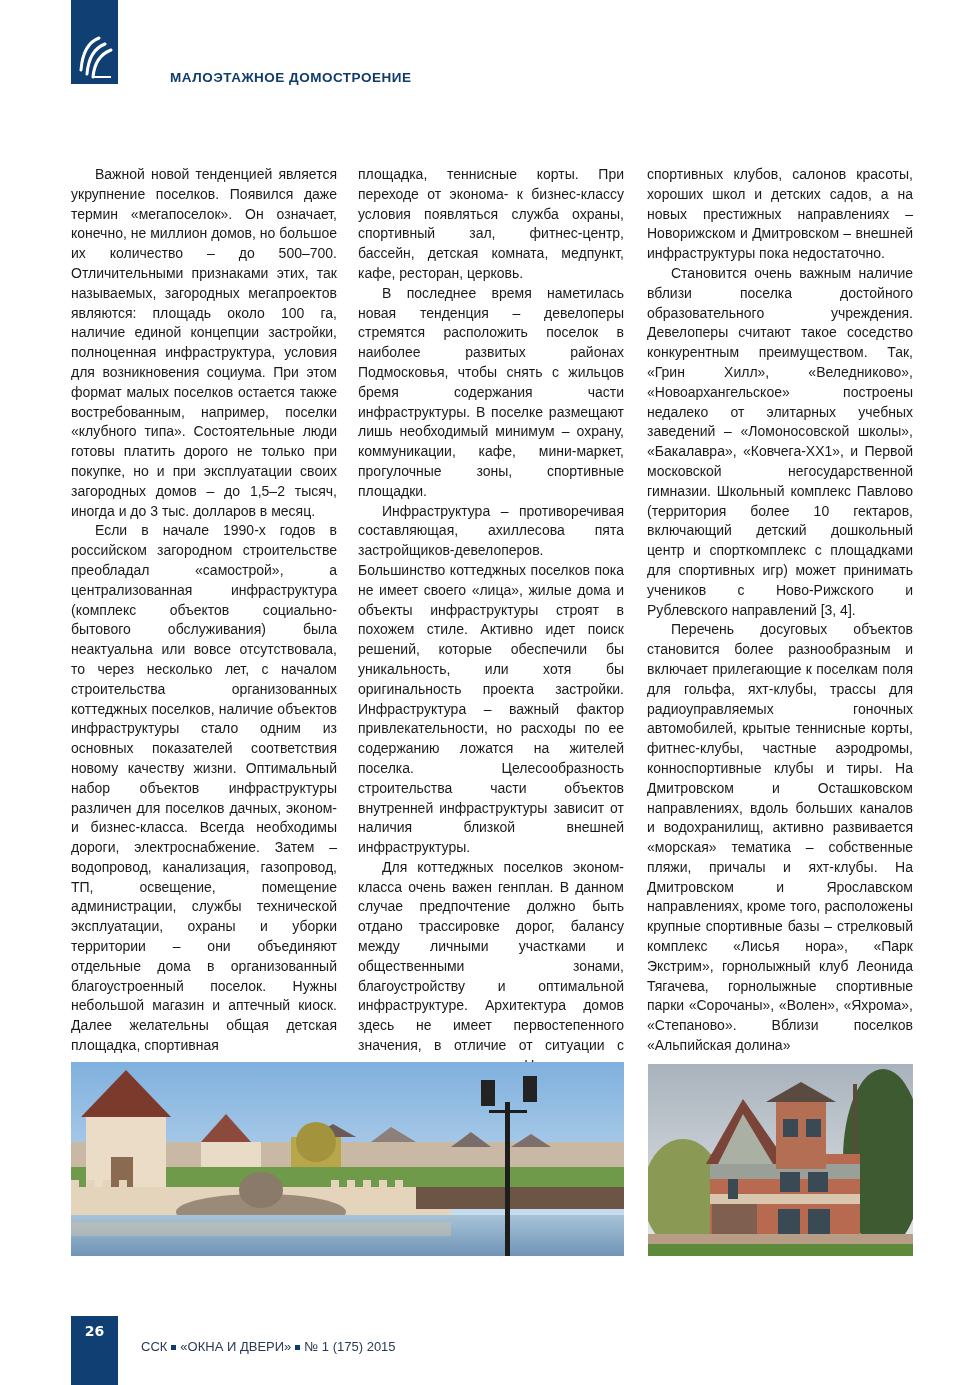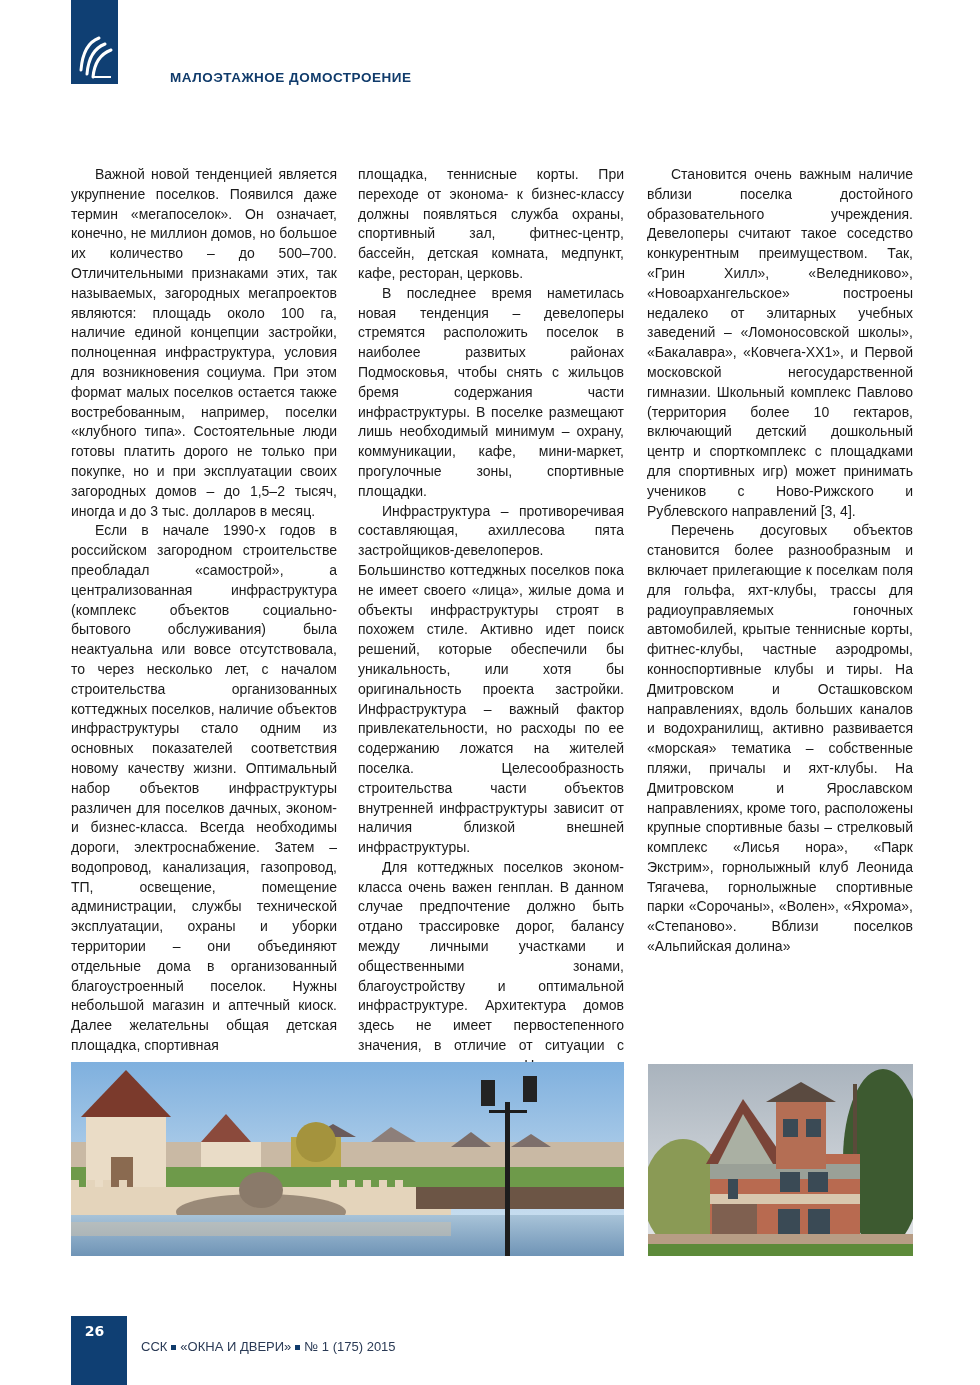--- a/index.html
+++ b/index.html
@@ -16,21 +16,21 @@
   .col p { margin: 0; text-indent: 24px; }
   .col p.cont { text-indent: 0; }
   #col1 { left: 71px; }
   #col2 { left: 358px; }
   #col3 { left: 647px; }
 
   .photo { position: absolute; overflow: hidden; }
   #photo1 { left: 71px; top: 1062px; width: 553px; height: 194px; }
   #photo2 { left: 648px; top: 1064px; width: 265px; height: 192px; }
 
-  .footer-bar { position: absolute; left: 71px; top: 1316px; width: 56px; height: 69px; background: #0f3f73; }
+  .footer-bar { position: absolute; left: 71px; top: 1316px; width: 47px; height: 69px; background: #0f3f73; }
   .page-num { position: absolute; left: 0; width: 47px; top: 7px; text-align: center; color: #ffffff;
               font-weight: bold; font-size: 14px; font-family: "DejaVu Sans", sans-serif; }
   .footer-text { position: absolute; left: 141px; top: 1324px; font-size: 13px; color: #2a3a55; white-space: nowrap; margin-top: 15px; }
   .sq { display: inline-block; width: 5px; height: 5px; background: #103b6b; vertical-align: middle; margin: 0 4px; }
 </style>
 </head>
 <body>
 
 <div class="top-bar">
   <svg class="logo" viewBox="0 0 38 50">
@@ -43,27 +43,28 @@
   </svg>
 </div>
 <div class="section-title">МАЛОЭТАЖНОЕ ДОМОСТРОЕНИЕ</div>
 
 <div class="col" id="col1">
   <p>Важной новой тенденцией является укрупнение поселков. Появился даже термин «мегапоселок». Он означает, конечно, не миллион домов, но большое их количество – до 500–700. Отличительными признаками этих, так называемых, загородных мегапроектов являются: площадь около 100 га, наличие единой концепции застройки, полноценная инфраструктура, условия для возникновения социума. При этом формат малых поселков остается также востребованным, например, поселки «клубного типа». Состоятельные люди готовы платить дорого не только при покупке, но и при эксплуатации своих загородных домов – до 1,5–2 тысяч, иногда и до 3 тыс. долларов в месяц.</p>
   <p>Если в начале 1990-х годов в российском загородном строительстве преобладал «самострой», а централизованная инфраструктура (комплекс объектов социально-бытового обслуживания) была неактуальна или вовсе отсутствовала, то через несколько лет, с началом строительства организованных коттеджных поселков, наличие объектов инфраструктуры стало одним из основных показателей соответствия новому качеству жизни. Оптимальный набор объектов инфраструктуры различен для поселков дачных, эконом- и бизнес-класса. Всегда необходимы дороги, электроснабжение. Затем – водопровод, канализация, газопровод, ТП, освещение, помещение администрации, службы технической эксплуатации, охраны и уборки территории – они объединяют отдельные дома в организованный благоустроенный поселок. Нужны небольшой магазин и аптечный киоск. Далее желательны общая детская площадка, спортивная</p>
 </div>
 
 <div class="col" id="col2">
-  <p class="cont">площадка, теннисные корты. При переходе от эконома- к бизнес-классу должны появляться служба охраны, спортивный зал, фитнес-центр, бассейн, детская комната, медпункт, кафе, ресторан, церковь.</p>
+  <p class="cont">площадка, теннисные корты. При переходе от эконома- к бизнес-классу условия появляться служба охраны, спортивный зал, фитнес-центр, бассейн, детская комната, медпункт, кафе, ресторан, церковь.</p>
   <p>В последнее время наметилась новая тенденция – девелоперы стремятся расположить поселок в наиболее развитых районах Подмосковья, чтобы снять с жильцов бремя содержания части инфраструктуры. В поселке размещают лишь необходимый минимум – охрану, коммуникации, кафе, мини-маркет, прогулочные зоны, спортивные площадки.</p>
   <p>Инфраструктура – противоречивая составляющая, ахиллесова пята застройщиков-девелоперов. Большинство коттеджных поселков пока не имеет своего «лица», жилые дома и объекты инфраструктуры строят в похожем стиле. Активно идет поиск решений, которые обеспечили бы уникальность, или хотя бы оригинальность проекта застройки. Инфраструктура – важный фактор привлекательности, но расходы по ее содержанию ложатся на жителей поселка. Целесообразность строительства части объектов внутренней инфраструктуры зависит от наличия близкой внешней инфраструктуры.</p>
   <p>Для коттеджных поселков эконом-класса очень важен генплан. В данном случае предпочтение должно быть отдано трассировке дорог, балансу между личными участками и общественными зонами, благоустройству и оптимальной инфраструктуре. Архитектура домов здесь не имеет первостепенного значения, в отличие от ситуации с элитными поселками. Например, на Рублево-Успенском шоссе имеется много торговых центров, ресторанов,</p>
 </div>
 
 <div class="col" id="col3">
+  <p class="cont">спортивных клубов, салонов красоты, хороших школ и детских садов, а на новых престижных направлениях – Новорижском и Дмитровском – внешней инфраструктуры пока недостаточно.</p>
   <p>Становится очень важным наличие вблизи поселка достойного образовательного учреждения. Девелоперы считают такое соседство конкурентным преимуществом. Так, «Грин Хилл», «Веледниково», «Новоархангельское» построены недалеко от элитарных учебных заведений – «Ломоносовской школы», «Бакалавра», «Ковчега-ХХ1», и Первой московской негосударственной гимназии. Школьный комплекс Павлово (территория более 10 гектаров, включающий детский дошкольный центр и спорткомплекс с площадками для спортивных игр) может принимать учеников с Ново-Рижского и Рублевского направлений [3, 4].</p>
   <p>Перечень досуговых объектов становится более разнообразным и включает прилегающие к поселкам поля для гольфа, яхт-клубы, трассы для радиоуправляемых гоночных автомобилей, крытые теннисные корты, фитнес-клубы, частные аэродромы, конноспортивные клубы и тиры. На Дмитровском и Осташковском направлениях, вдоль больших каналов и водохранилищ, активно развивается «морская» тематика – собственные пляжи, причалы и яхт-клубы. На Дмитровском и Ярославском направлениях, кроме того, расположены крупные спортивные базы – стрелковый комплекс «Лисья нора», «Парк Экстрим», горнолыжный клуб Леонида Тягачева, горнолыжные спортивные парки «Сорочаны», «Волен», «Яхрома», «Степаново». Вблизи поселков «Альпийская долина»</p>
 </div>
 
 <div class="photo" id="photo1">
   <svg width="553" height="194" viewBox="0 0 553 194">
     <defs>
       <linearGradient id="sky1" x1="0" y1="0" x2="0" y2="1">
         <stop offset="0" stop-color="#7fb0de"></stop>
         <stop offset="1" stop-color="#d9e8f3"></stop>

